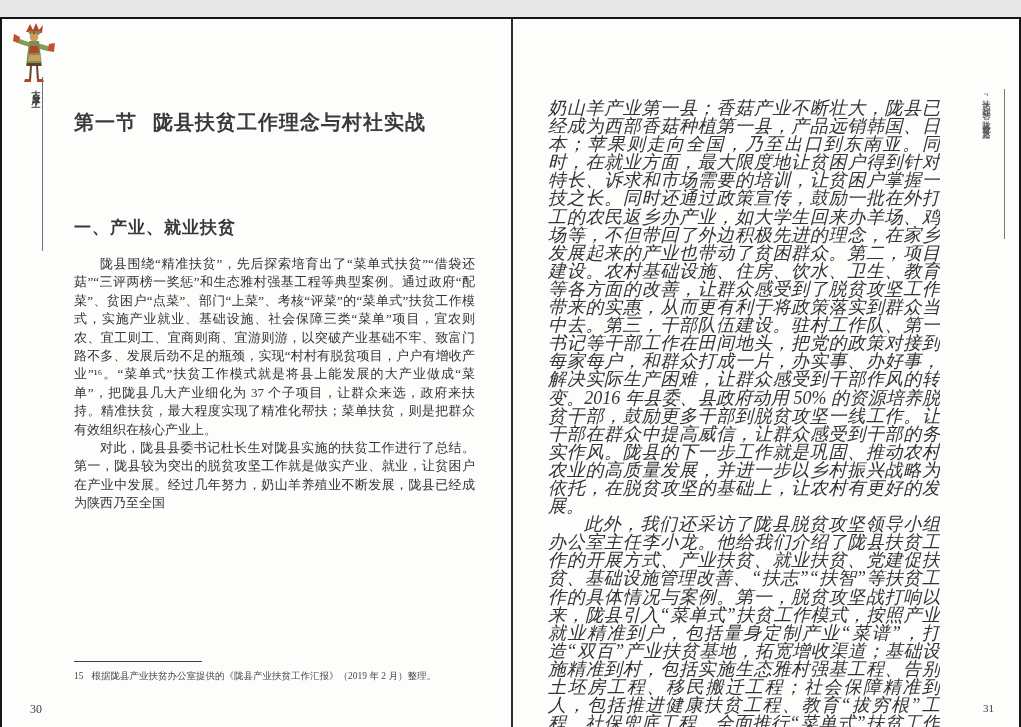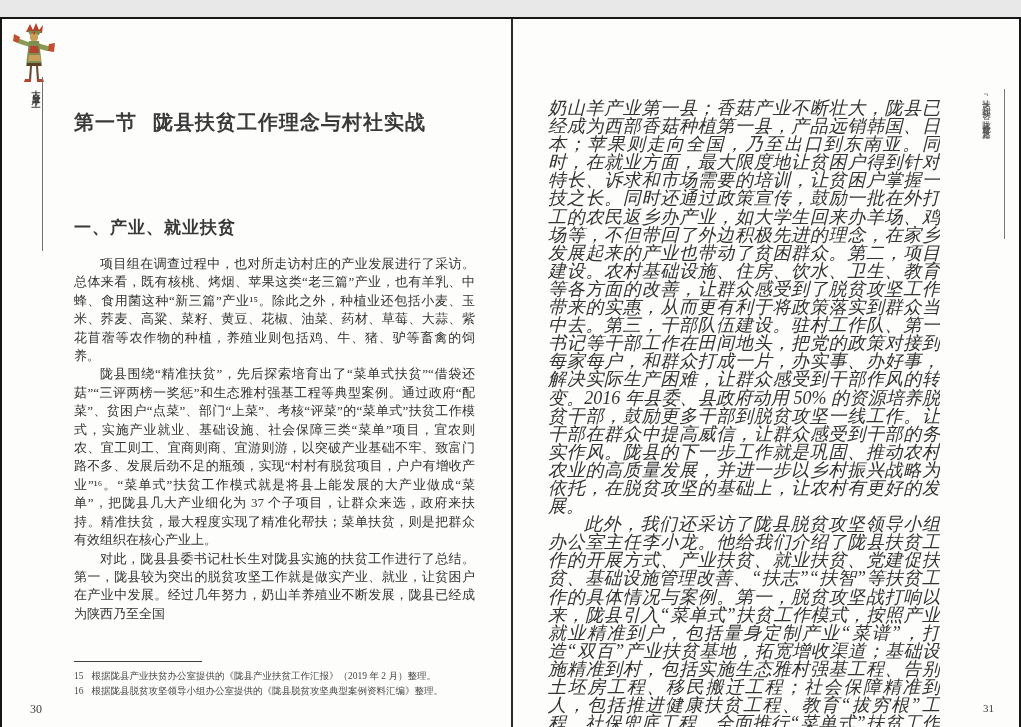--- a/index.html
+++ b/index.html
@@ -100,32 +100,28 @@
   <div class="left-vtitle">古乡厚土</div>
   <div class="left-rule"></div>
 
   <div class="section-heading">
     <span class="num">第一节</span><span>陇县扶贫工作理念与村社实战</span>
   </div>
 
   <div class="subsection-heading">一、产业、就业扶贫</div>
 
   <div class="left-body">
-    <p class="p-indent">项目组在调查过程中，也对所走访村庄的产业发展进行了采访。总体来看，既有核桃、烤烟、苹果这类“老三篇”产业，也有羊乳、中蜂、食用菌这种“新三篇”产业¹⁵。除此之外，种植业还包括小麦、玉米、荞麦、高粱、菜籽、黄豆、花椒、油菜、药材、草莓、大蒜、紫花苜蓿等农作物的种植，养殖业则包括鸡、牛、猪、驴等畜禽的饲养。</p>
     <p class="p-indent">陇县围绕“精准扶贫”，先后探索培育出了“菜单式扶贫”“借袋还菇”“三评两榜一奖惩”和生态雅村强基工程等典型案例。通过政府“配菜”、贫困户“点菜”、部门“上菜”、考核“评菜”的“菜单式”扶贫工作模式，实施产业就业、基础设施、社会保障三类“菜单”项目，宜农则农、宜工则工、宜商则商、宜游则游，以突破产业基础不牢、致富门路不多、发展后劲不足的瓶颈，实现“村村有脱贫项目，户户有增收产业”¹⁶。“菜单式”扶贫工作模式就是将县上能发展的大产业做成“菜单”，把陇县几大产业细化为 37 个子项目，让群众来选，政府来扶持。精准扶贫，最大程度实现了精准化帮扶；菜单扶贫，则是把群众有效组织在核心产业上。</p>
     <p class="p-indent">对此，陇县县委书记杜长生对陇县实施的扶贫工作进行了总结。第一，陇县较为突出的脱贫攻坚工作就是做实产业、就业，让贫困户在产业中发展。经过几年努力，奶山羊养殖业不断发展，陇县已经成为陕西乃至全国</p>
   </div>
 
   <div class="footnote-block">
     <div class="footnote-rule"></div>
     <div class="footnote">
       <span class="fn-num">15</span><span>根据陇县产业扶贫办公室提供的《陇县产业扶贫工作汇报》（2019 年 2 月）整理。</span>
-    </div>
-    <div class="footnote">
-      <span class="fn-num">16</span><span>根据陇县脱贫攻坚领导小组办公室提供的《陇县脱贫攻坚典型案例资料汇编》整理。</span>
     </div>
   </div>
 
   <div class="pagenum-left">30</div>
 
   <div class="divider"></div>
 
   <div class="right-body">
     <p>奶山羊产业第一县；香菇产业不断壮大，陇县已经成为西部香菇种植第一县，产品远销韩国、日本；苹果则走向全国，乃至出口到东南亚。同时，在就业方面，最大限度地让贫困户得到针对特长、诉求和市场需要的培训，让贫困户掌握一技之长。同时还通过政策宣传，鼓励一批在外打工的农民返乡办产业，如大学生回来办羊场、鸡场等，不但带回了外边积极先进的理念，在家乡发展起来的产业也带动了贫困群众。第二，项目建设。农村基础设施、住房、饮水、卫生、教育等各方面的改善，让群众感受到了脱贫攻坚工作带来的实惠，从而更有利于将政策落实到群众当中去。第三，干部队伍建设。驻村工作队、第一书记等干部工作在田间地头，把党的政策对接到每家每户，和群众打成一片，办实事、办好事，解决实际生产困难，让群众感受到干部作风的转变。2016 年县委、县政府动用 50% 的资源培养脱贫干部，鼓励更多干部到脱贫攻坚一线工作。让干部在群众中提高威信，让群众感受到干部的务实作风。陇县的下一步工作就是巩固、推动农村农业的高质量发展，并进一步以乡村振兴战略为依托，在脱贫攻坚的基础上，让农村有更好的发展。</p>
     <p class="p-indent">此外，我们还采访了陇县脱贫攻坚领导小组办公室主任李小龙。他给我们介绍了陇县扶贫工作的开展方式、产业扶贫、就业扶贫、党建促扶贫、基础设施管理改善、“扶志”“扶智”等扶贫工作的具体情况与案例。第一，脱贫攻坚战打响以来，陇县引入“菜单式”扶贫工作模式，按照产业就业精准到户，包括量身定制产业“菜谱”，打造“双百”产业扶贫基地，拓宽增收渠道；基础设施精准到村，包括实施生态雅村强基工程、告别土坯房工程、移民搬迁工程；社会保障精准到人，包括推进健康扶贫工程、教育“拔穷根”工程、社保兜底工程。全面推行“菜单式”扶贫工作模式，打造完整的“菜单式”扶贫工作链条，助力贫困群众稳步脱贫。2016 年陇县农村居民人均可支配收入达到 8340 元，较前一年增长 13.1%；2017 年农村居民人均可支配收入 9535 元，增长 9.6%；2018 年农村居民人均可支配收入达到 10908 元，增长 9.7%，三年实现连续增长。全县贫困户由 2016 年初的 13677 户减少到 2018 年底的 942 户，贫困人口由 49479 人减少到 1619 人，贫困发生率由 33.54% 降至 1.10%。第二，陇县在扶贫工作过程中探索推行了“3454”防返贫举措。聚焦“三个关注”，始终做到精准施策不动摇。即关注贫困户中的“边缘户”、非贫困户中的低收入户和</p>

